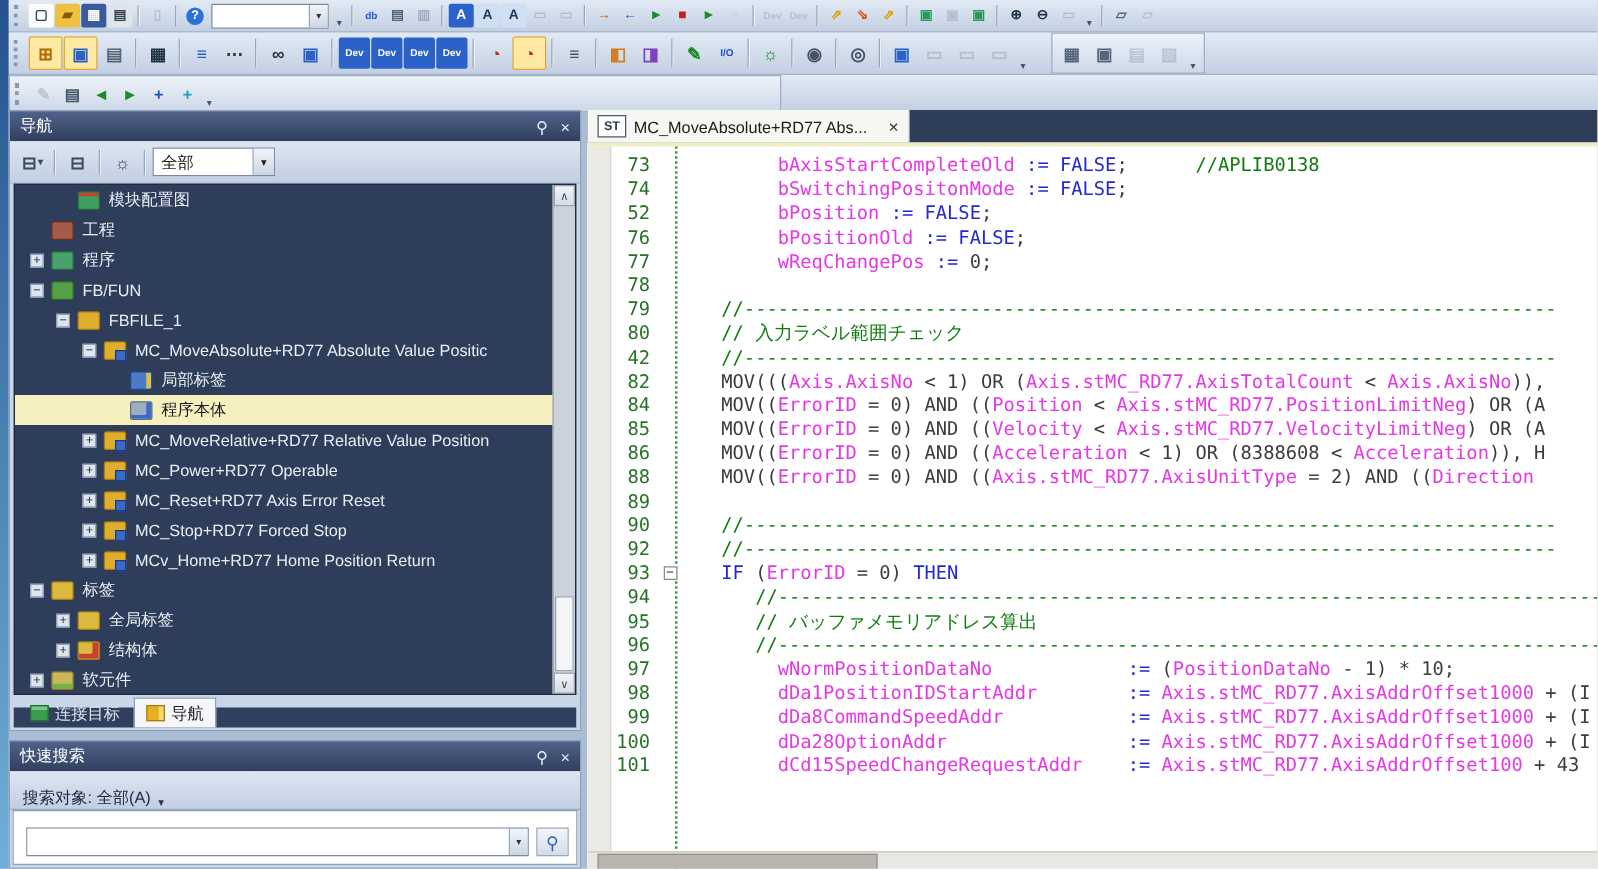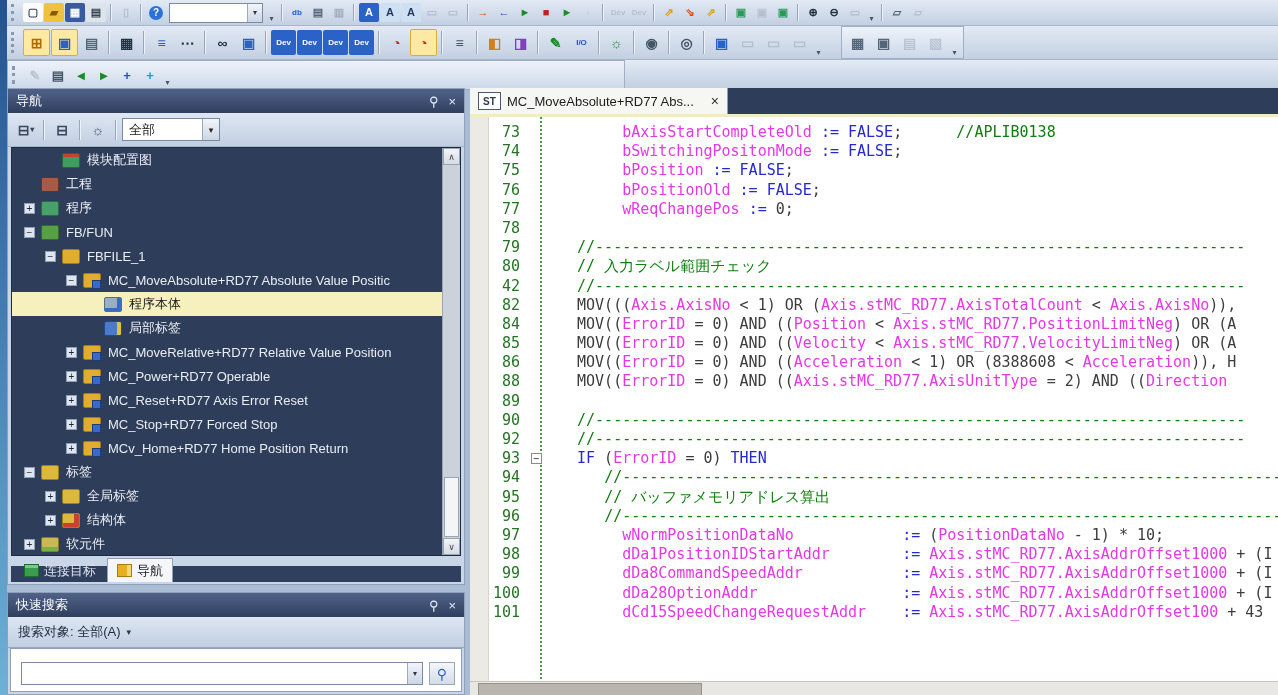--- a/index.html
+++ b/index.html
@@ -67,21 +67,21 @@
   .sthumb{position:absolute;left:1px;right:1px;bottom:18px;height:58px;background:#f4f5f7;border:1px solid #9aa4b2}
   #nav-tabs{position:absolute;left:3px;right:3px;bottom:2px;height:16px;background:#303f5e;display:flex;align-items:flex-end;padding-left:4px;gap:2px}
   .ntab{height:23px;display:flex;align-items:center;gap:5px;padding:0 9px;font-size:13px;color:#dde4ee;cursor:default}
   .ntab.active{background:#f4f6f9;color:#1c1c1c;border:1px solid #8fa0b8;border-bottom:none}
   .nticon{width:13px;height:11px;flex:0 0 auto}
   .nticon.conn{background:#3a9e4e;border:1px solid #1e6e30;box-shadow:inset 0 3px 0 #7ac890}
   .nticon.navt{background:#e8b020;border:1px solid #a87a10;box-shadow:inset -4px 0 0 #f8d870}
 
   
   #qs{position:absolute;left:7px;top:592px;width:458px;height:103px;background:#c9d6e8;border:1px solid #8fa0b8;box-sizing:border-box}
-  #qs-scope{height:30px;background:linear-gradient(#dde6f2,#c2cfe2);display:flex;align-items:center;padding:0 10px;font-size:13px;color:#1c2a40;border-bottom:1px solid #9aa8bc;gap:6px}
+  #qs-scope{height:30px;background:linear-gradient(#dde6f2,#c2cfe2);display:flex;align-items:flex-end;padding:0 10px;font-size:13px;color:#1c2a40;border-bottom:1px solid #9aa8bc;gap:6px}
   #qs-scope .drop{font-size:9px;color:#334}
   #qs-body{position:absolute;left:2px;right:2px;top:55px;bottom:2px;background:#fff;border:1px solid #8fa0b8}
   .ccombo{position:absolute;left:10px;top:13px;width:402px;height:23px;border:1px solid #7a8aa0;background:#fff;display:flex;box-sizing:border-box}
   .ccombo input{flex:1;border:none;outline:none;font-size:13px;padding:0 4px;font-family:"Liberation Sans",sans-serif}
   #qs-btn{position:absolute;right:6px;top:13px;width:26px;height:23px;background:linear-gradient(#f4f6fa,#d4dce8);border:1px solid #9aa8bc;display:flex;align-items:center;justify-content:center;color:#2a62c8;font-size:14px;box-sizing:border-box}
 
   
   #editor{position:absolute;left:470px;top:88px;right:0;bottom:0;background:#fff}
   #etabbar{height:26px;background:#2e3d59;display:flex;align-items:stretch}
   .etab{background:#f6f6f2;display:flex;align-items:center;padding:0 8px;gap:6px;border-right:1px solid #8fa0b8;font-size:13px;color:#1c1c1c;width:258px;box-sizing:border-box}
@@ -414,29 +414,29 @@
         <div class="trow" style="padding-left: 33px;">
           <span class="exp">−</span>
           <span class="ticon ic-fbfile"></span>
           <span class="tlabel">FBFILE_1</span>
         </div>
         <div class="trow" style="padding-left: 54px;">
           <span class="exp">−</span>
           <span class="ticon ic-fb"></span>
           <span class="tlabel">MC_MoveAbsolute+RD77 Absolute Value Positic</span>
         </div>
+        <div class="trow" style="padding-left: 75px;">
+          <span class="noexp"></span>
+          <span class="ticon ic-locallabel"></span>
+          <span class="tlabel">局部标签</span>
+        </div>
         <div class="trow sel" style="padding-left: 75px;">
           <span class="noexp"></span>
           <span class="ticon ic-body"></span>
           <span class="tlabel">程序本体</span>
-        </div>
-        <div class="trow" style="padding-left: 75px;">
-          <span class="noexp"></span>
-          <span class="ticon ic-locallabel"></span>
-          <span class="tlabel">局部标签</span>
         </div>
         <div class="trow" style="padding-left: 54px;">
           <span class="exp">+</span>
           <span class="ticon ic-fb"></span>
           <span class="tlabel">MC_MoveRelative+RD77 Relative Value Position</span>
         </div>
         <div class="trow" style="padding-left: 54px;">
           <span class="exp">+</span>
           <span class="ticon ic-fb"></span>
           <span class="tlabel">MC_Power+RD77 Operable</span>
@@ -535,21 +535,21 @@
           <span class="ln">73</span>
           <span class="fm"></span>
           <span class="tx"><span class="t-p">      </span><span class="t-v">bAxisStartCompleteOld</span><span class="t-p"> </span><span class="t-k">:=</span><span class="t-p"> </span><span class="t-k">FALSE</span><span class="t-p">;</span><span class="t-p">      </span><span class="t-c">//APLIB0138</span></span>
         </div>
         <div class="cl">
           <span class="ln">74</span>
           <span class="fm"></span>
           <span class="tx"><span class="t-p">      </span><span class="t-v">bSwitchingPositonMode</span><span class="t-p"> </span><span class="t-k">:=</span><span class="t-p"> </span><span class="t-k">FALSE</span><span class="t-p">;</span></span>
         </div>
         <div class="cl">
-          <span class="ln">75</span>
+          <span class="ln">52</span>
           <span class="fm"></span>
           <span class="tx"><span class="t-p">      </span><span class="t-v">bPosition</span><span class="t-p"> </span><span class="t-k">:=</span><span class="t-p"> </span><span class="t-k">FALSE</span><span class="t-p">;</span></span>
         </div>
         <div class="cl">
           <span class="ln">76</span>
           <span class="fm"></span>
           <span class="tx"><span class="t-p">      </span><span class="t-v">bPositionOld</span><span class="t-p"> </span><span class="t-k">:=</span><span class="t-p"> </span><span class="t-k">FALSE</span><span class="t-p">;</span></span>
         </div>
         <div class="cl">
           <span class="ln">77</span>

